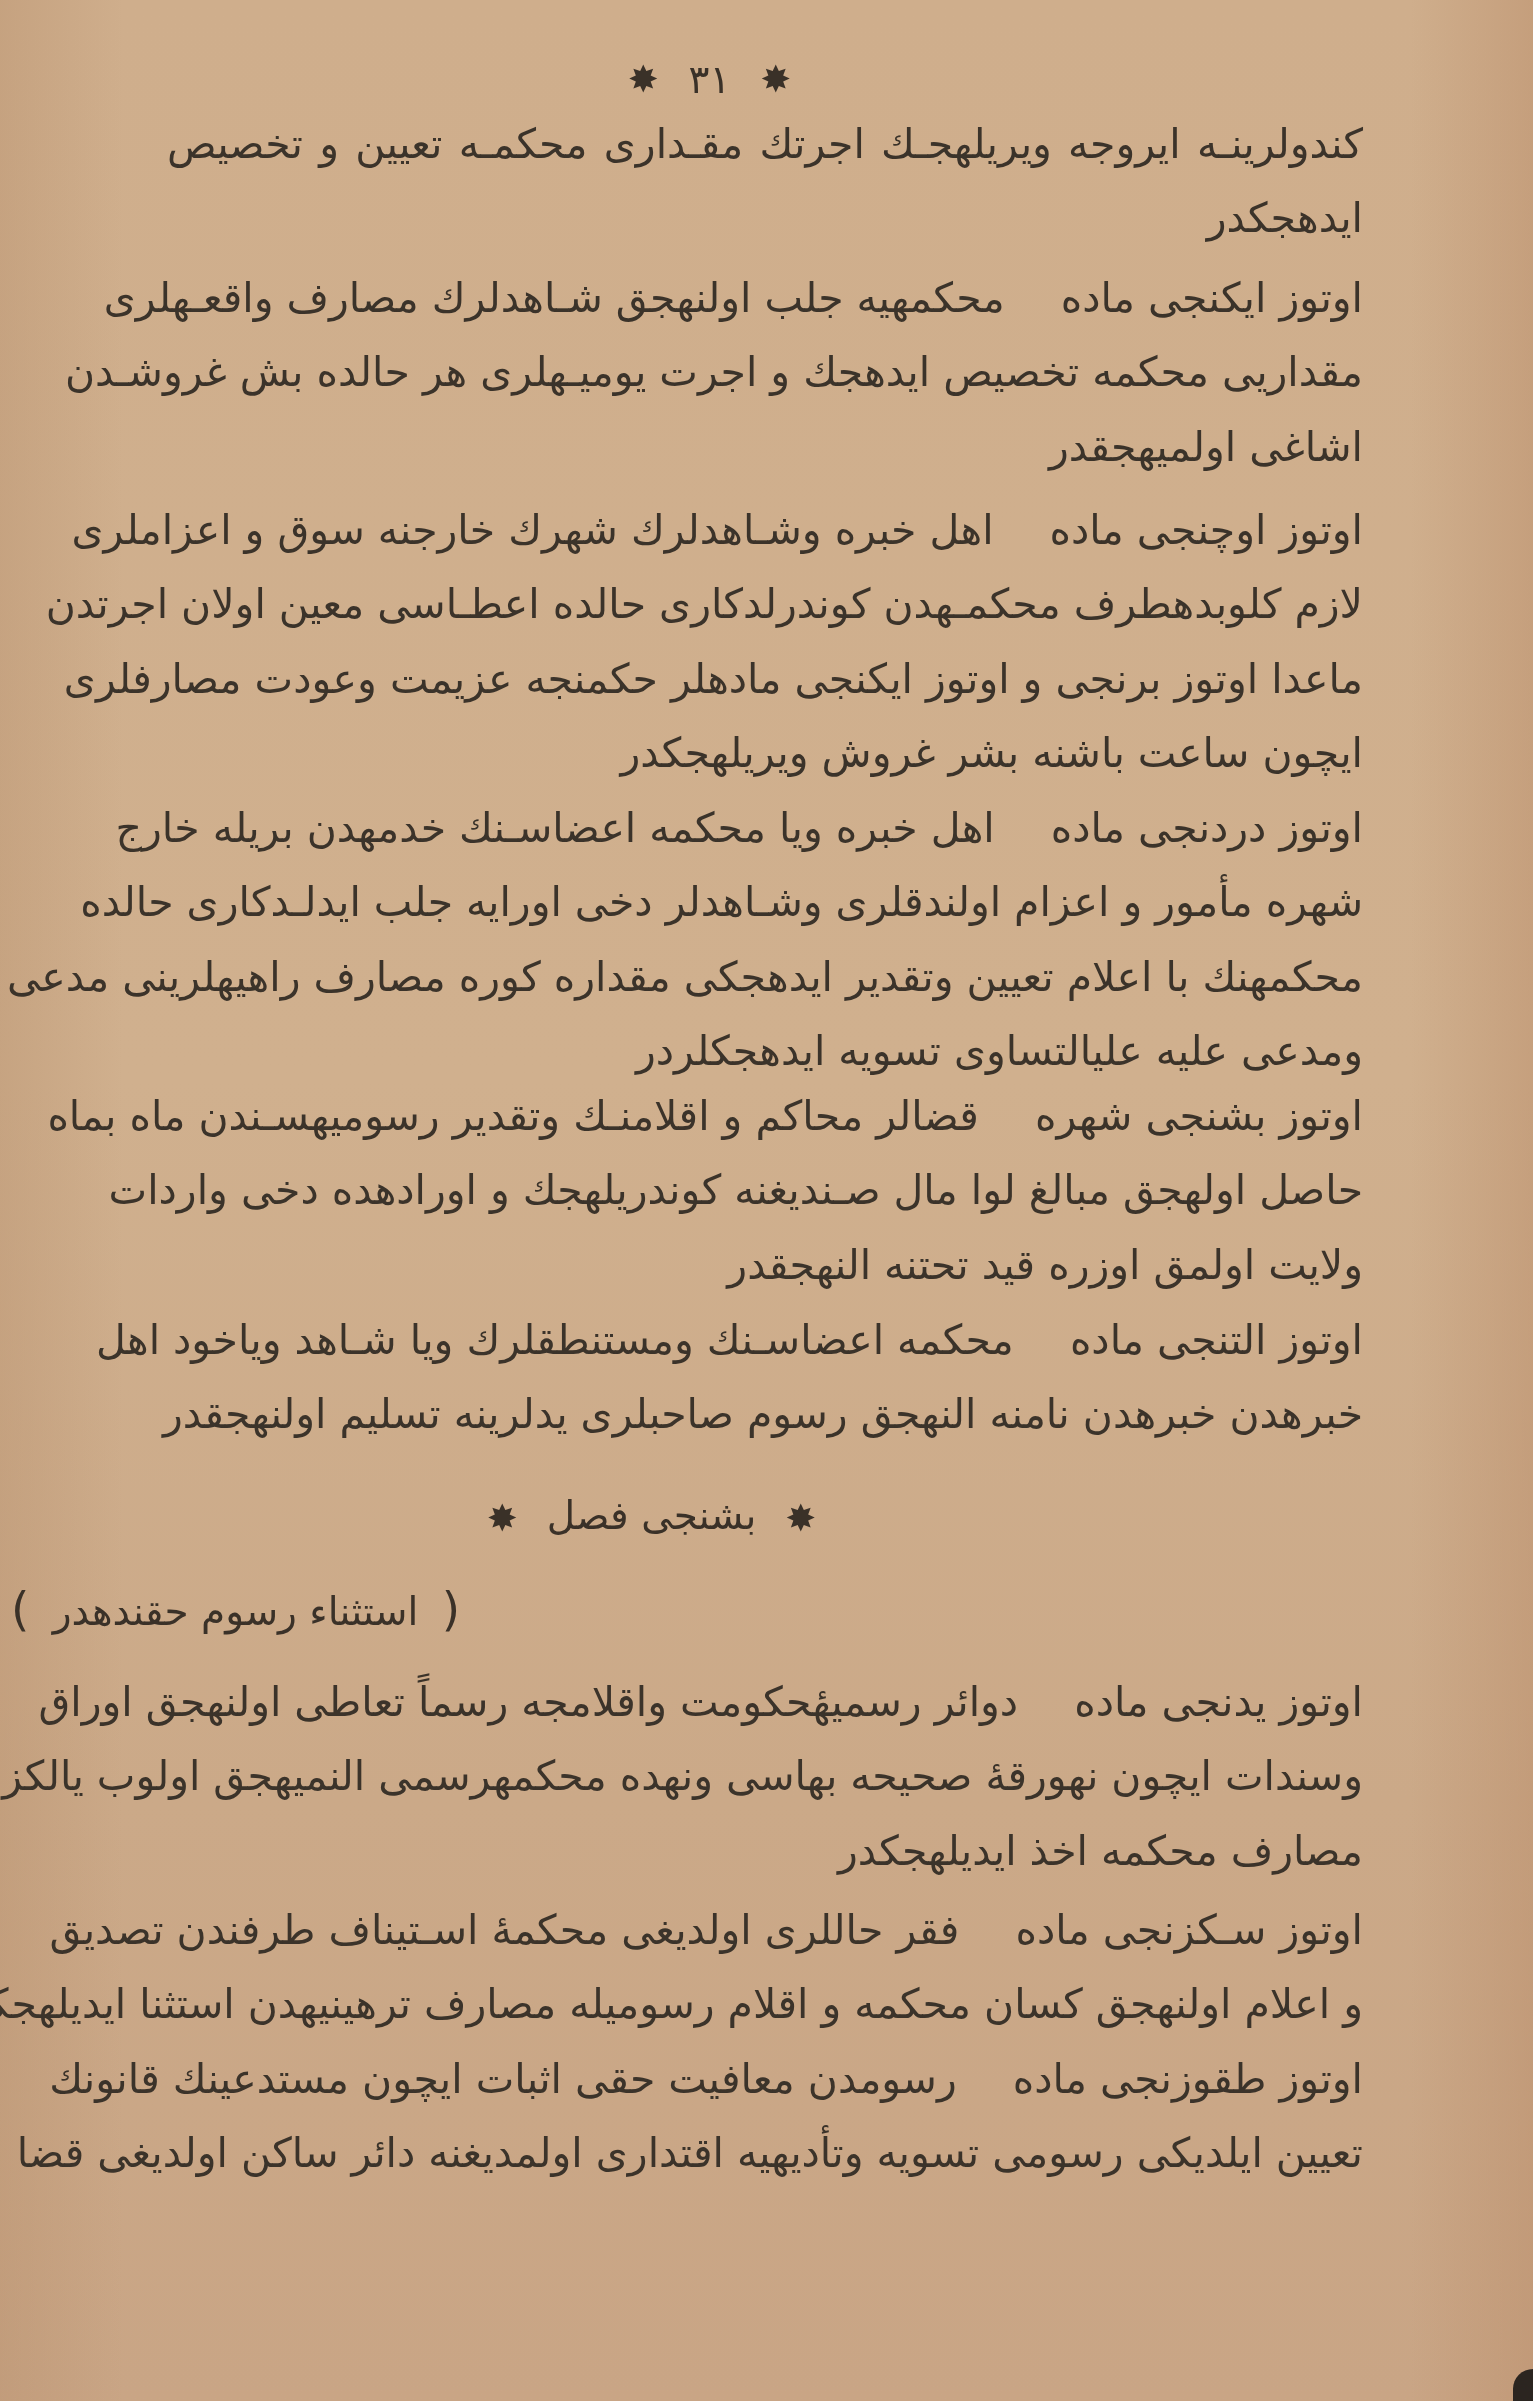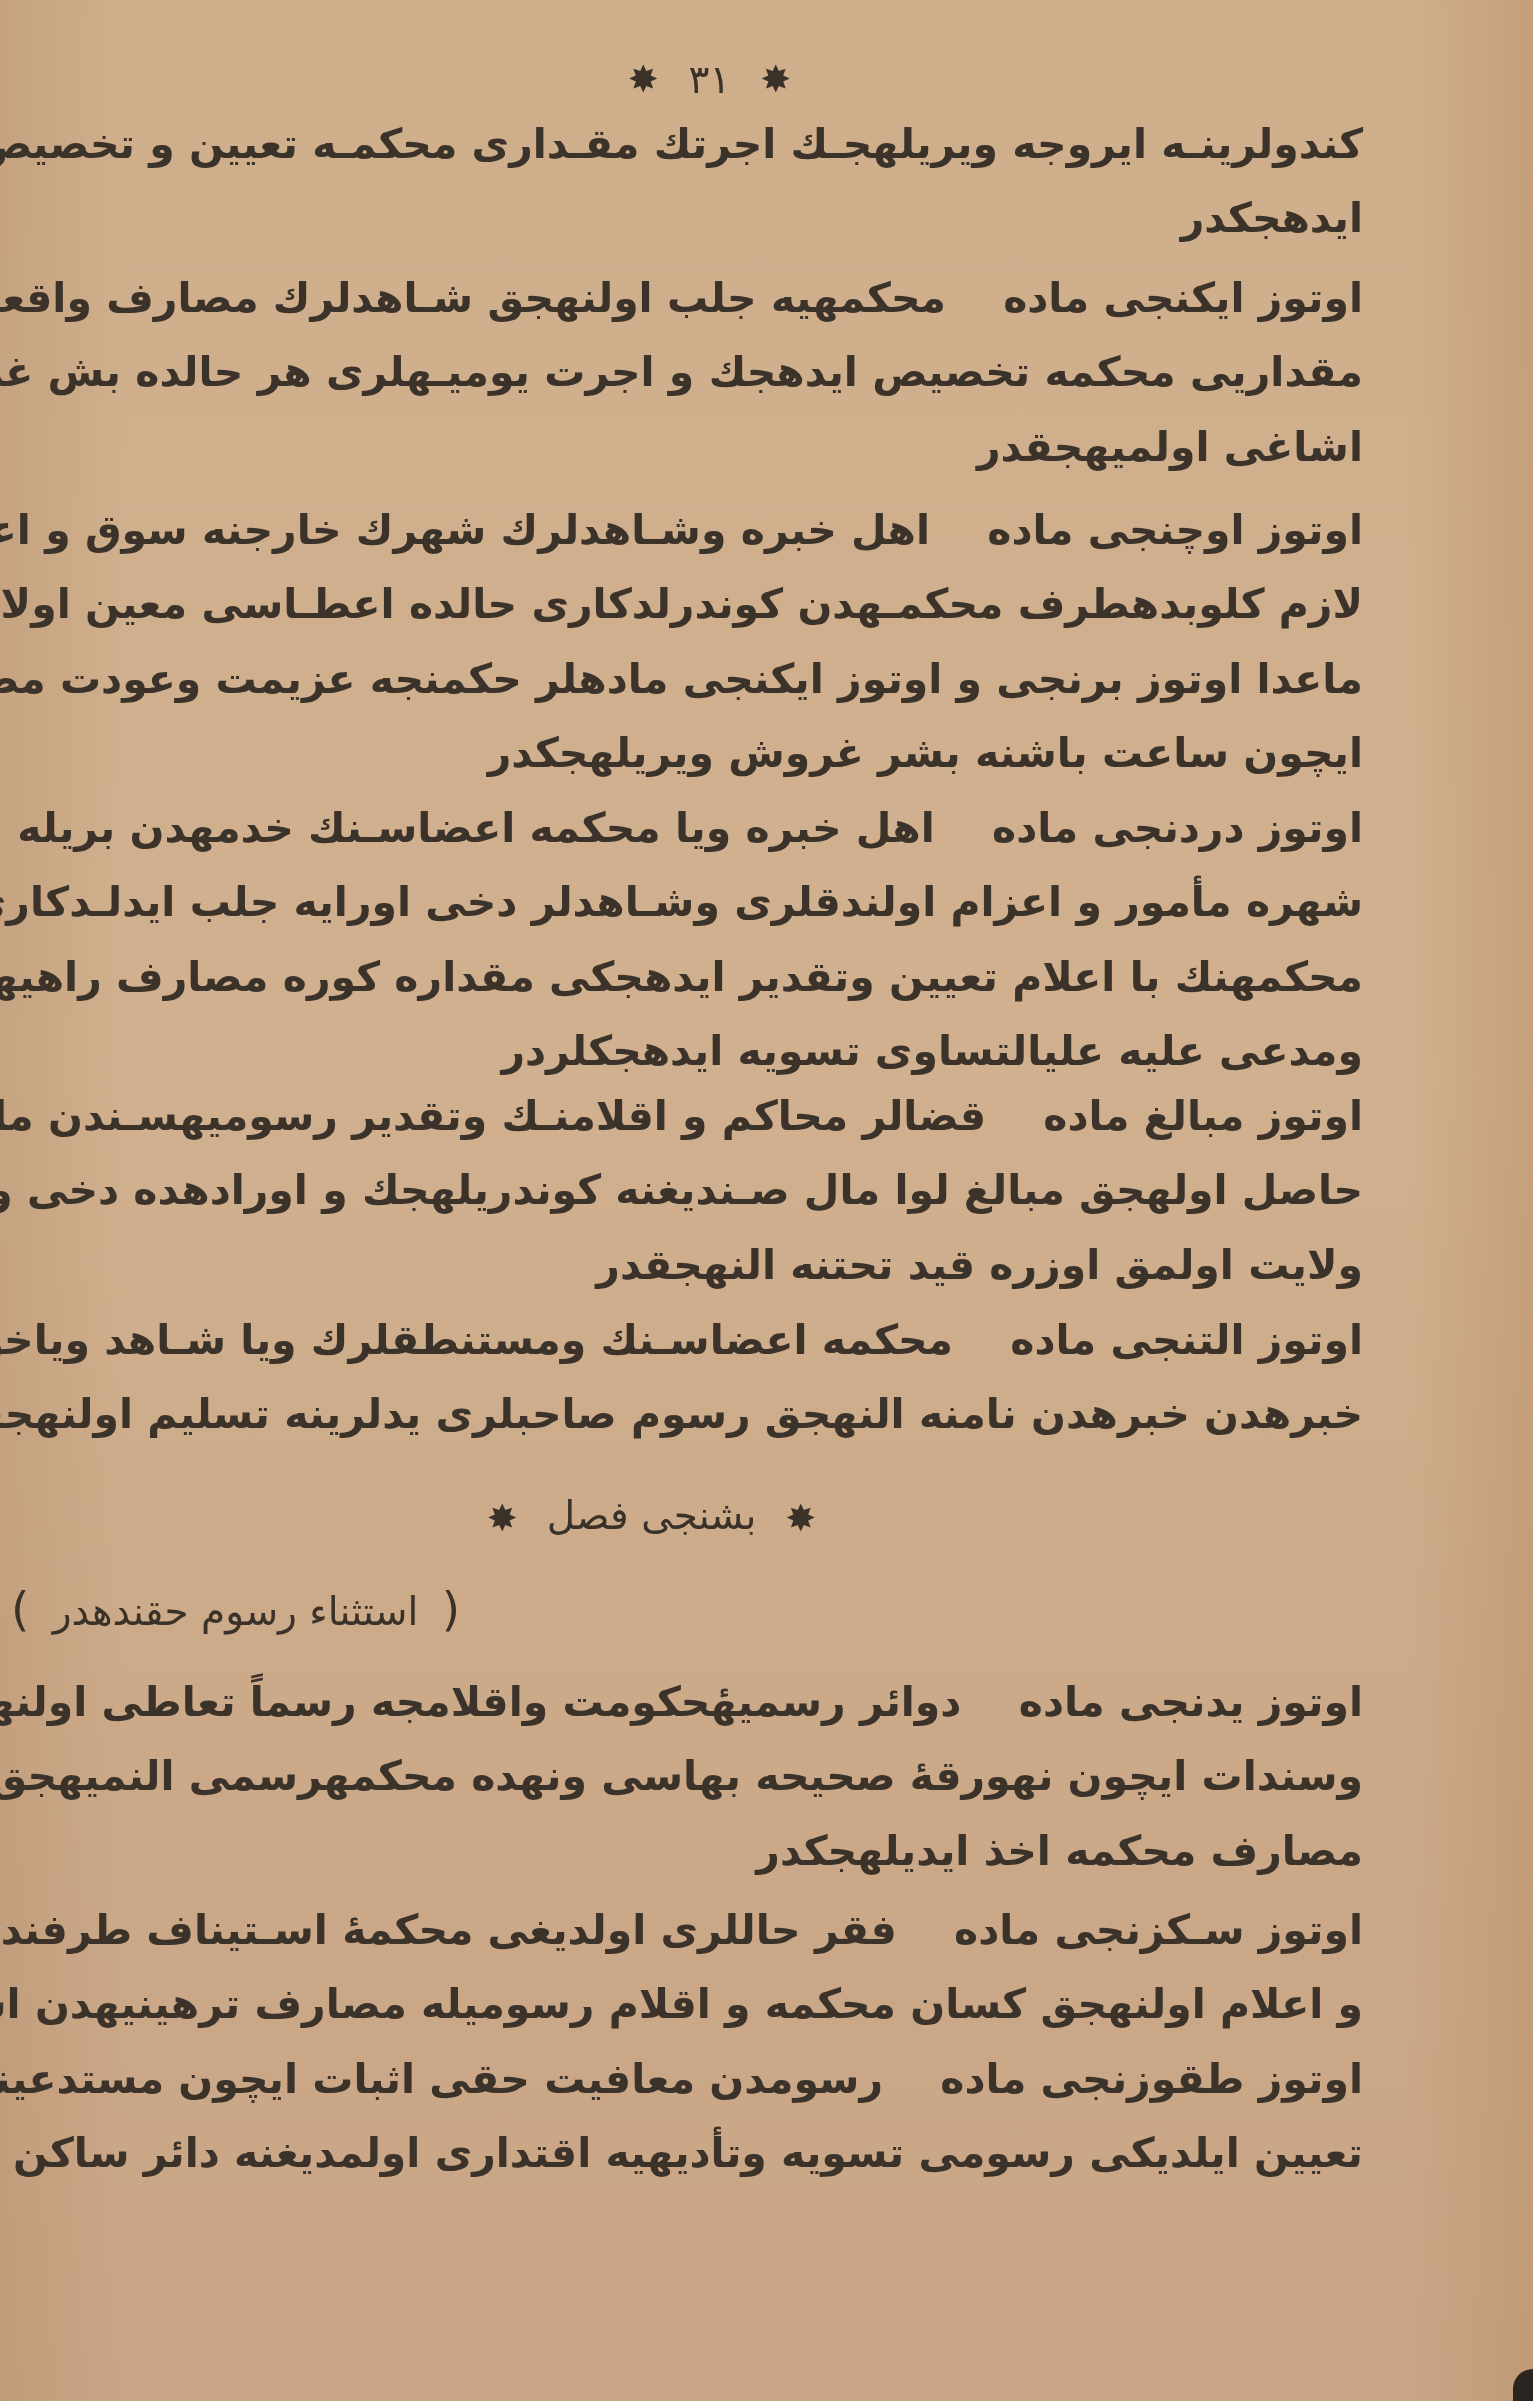--- a/index.html
+++ b/index.html
@@ -60,21 +60,20 @@
   .line {
     position: absolute;
     right: 0;
     left: 0;
     height: 74px;
     line-height: 74px;
     white-space: nowrap;
     text-align: justify;
     text-align-last: justify;
     direction: rtl;
-    font-weight: bold;
   }
   .line.last {
     text-align-last: right;
   }
   .article-label {
     margin-left: 43px;
   }
   .chapter-title {
     position: absolute;
     left: 0;
@@ -151,21 +150,21 @@
       <span class="article-label">اوتوز دردنجی ماده</span>
       <span>اهل خبره ویا محکمه اعضاسـنك خدمهدن بریله خارج</span>
     </div>
     <div class="line" style="top:74px;">شهره مأمور و اعزام اولندقلری وشـاهدلر دخی اورایه جلب ایدلـدکاری حالده</div>
     <div class="line" style="top:149px;">محکمهنك با اعلام تعیین وتقدیر ایدهجکی مقداره کوره مصارف راهیهلرینی مدعی</div>
     <div class="line last" style="top:223px;">ومدعی علیه علیالتساوی تسویه ایدهجکلردر</div>
   </div>
 
   <div class="text-block" style="top:1079px;">
     <div class="line" style="top:0px;">
-      <span class="article-label">اوتوز مبالغ ماده</span>
+      <span class="article-label">اوتوز بشنجی شهره</span>
       <span>قضالر محاکم و اقلامنـك وتقدیر رسومیهسـندن ماه بماه</span>
     </div>
     <div class="line" style="top:74px;">حاصل اولهجق مبالغ لوا مال صـندیغنه کوندریلهجك و اورادهده دخی واردات</div>
     <div class="line last" style="top:149px;">ولایت اولمق اوزره قید تحتنه النهجقدر</div>
   </div>
 
   <div class="text-block" style="top:1303px;">
     <div class="line" style="top:0px;">
       <span class="article-label">اوتوز التنجی ماده</span>
       <span>محکمه اعضاسـنك ومستنطقلرك ویا شـاهد ویاخود اهل</span>

